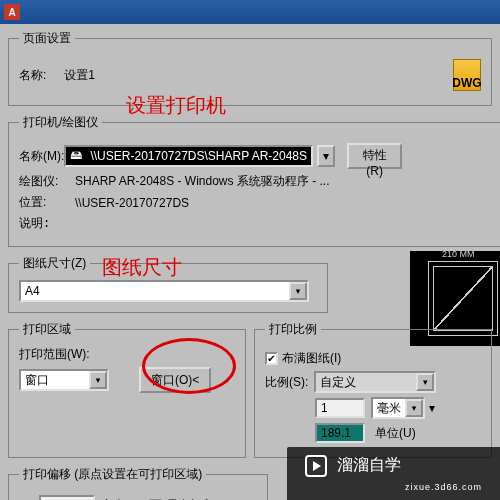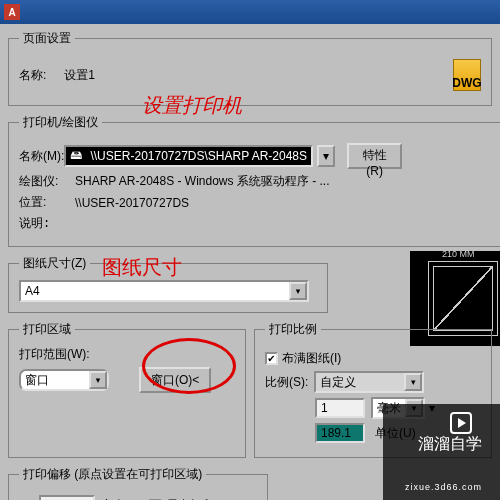--- a/index.html
+++ b/index.html
@@ -21,21 +21,21 @@
   .dwg-icon { width: 28px; height: 32px; background: linear-gradient(#f7c948, #e8a50a); border: 1px solid #9c6f06; display: flex; align-items: flex-end; justify-content: center; color: #000; font-size: 12px; font-weight: bold; }
   .preview { width: 110px; height: 95px; background: #000; position: absolute; right: 12px; top: 120px; }
   .preview .page { position: absolute; left: 18px; top: 10px; width: 70px; height: 75px; border: 1px solid #ccc; }
   .preview .page::before { content: ""; position: absolute; inset: 4px; border: 1px solid #ccc; }
   .preview .page::after { content: ""; position: absolute; left: 4px; bottom: 4px; right: 4px; top: 4px; background: linear-gradient(to bottom right, transparent 49%, #ccc 49%, #ccc 51%, transparent 51%); }
   .preview .wlabel { position: absolute; top: -2px; left: 0; right: 14px; text-align: center; color: #ccc; font-size: 9px; }
   .input-sunken { border: 2px inset #e0e0e0; background: #f0f0f0; height: 20px; padding: 0 4px; display: flex; align-items: center; width: 56px; }
   .checkbox { width: 13px; height: 13px; border: 2px inset #e0e0e0; background: #fff; margin-right: 4px; display: inline-flex; align-items: center; justify-content: center; font-size: 10px; }
   .annot { color: #d00; font-family: "KaiTi","SimSun"; font-size: 20px; position: absolute; z-index: 50; pointer-events: none; }
   .circle { position: absolute; border: 3px solid #d00; border-radius: 50%; z-index: 49; pointer-events: none; }
-  .watermark { position: absolute; right: 0; bottom: 0; background: rgba(0,0,0,0.75); color: #fff; padding: 8px 18px; display: flex; align-items: flex-end; border-radius: 2px 0 0 0; font-family: "Microsoft YaHei"; flex-direction: column; }
+  .watermark { position: absolute; right: 0; bottom: 0; background: rgba(0,0,0,0.75); color: #fff; padding: 8px 18px; display: flex; align-items: flex-start; border-radius: 2px 0 0 0; font-family: "Microsoft YaHei"; }
   .watermark .play { width: 22px; height: 22px; border: 2px solid #fff; border-radius: 4px; margin-right: 10px; display: flex; align-items: center; justify-content: center; }
   .watermark .play::after { content: ""; width: 0; height: 0; border-left: 8px solid #fff; border-top: 5px solid transparent; border-bottom: 5px solid transparent; margin-left: 2px; }
   .watermark .big { font-size: 16px; }
   .watermark .small { font-size: 9px; margin-left: 4px; letter-spacing: 1px; margin-top: 27px; }
   .twocol { display: flex; gap: 8px; }
   .col { flex: 1; }
   .disabled-field { background: #0f766e; }
 </style>
 </head>
 <body>
@@ -93,37 +93,37 @@
       <div class="dropbtn">▾</div>
     </div>
   </fieldset>
 
   <div class="twocol">
 
     <fieldset class="col">
       <legend>打印区域</legend>
       <div class="lbl">打印范围(W):</div>
       <div class="row">
-        <div class="dropdown" style="width:90px;border-radius:7px;">
+        <div class="dropdown" style="width:90px;">
           <span class="txt">窗口</span>
           <div class="dropbtn">▾</div>
         </div>
         <button class="btn" style="margin-left:30px;">窗口(O)&lt;</button>
       </div>
     </fieldset>
 
     <fieldset class="col">
       <legend>打印比例</legend>
       <div class="row">
         <span class="checkbox">✔</span>
         <span>布满图纸(I)</span>
       </div>
       <div class="row">
         <span class="lbl">比例(S):</span>
-        <div class="dropdown disabled-field" style="width:110px; margin-left:6px; background:#d4d4d4;">
+        <div class="dropdown disabled-field" style="width:122px; margin-left:6px; background:#d4d4d4;">
           <span class="txt">自定义</span>
           <div class="dropbtn">▾</div>
         </div>
       </div>
       <div class="row" style="margin-left:50px;">
         <div class="input-sunken" style="width:50px;">1</div>
         <div class="dropdown" style="width:54px; margin-left:6px;">
           <span class="txt">毫米</span>
           <div class="dropbtn">▾</div>
         </div>
@@ -143,21 +143,21 @@
       <div class="input-sunken">2.06</div>
       <span style="margin-left:6px;">毫米</span>
       <span class="checkbox" style="margin-left:24px;">✔</span>
       <span>居中打印(C)</span>
     </div>
 
   </fieldset>
 
 </div>
 
-<div class="annot" style="top:92px; left:142px;font-style:italic;">设置打印机</div>
+<div class="annot" style="top:92px; left:126px;">设置打印机</div>
 <div class="annot" style="top:254px; left:102px;">图纸尺寸</div>
 <div class="circle" style="top:338px; left:142px; width:94px; height:56px;"></div>
 
 <div class="watermark">
   <div class="play"></div>
   <span class="big">溜溜自学</span>
   <span class="small">zixue.3d66.com</span>
 </div>
 
 </body></html>

